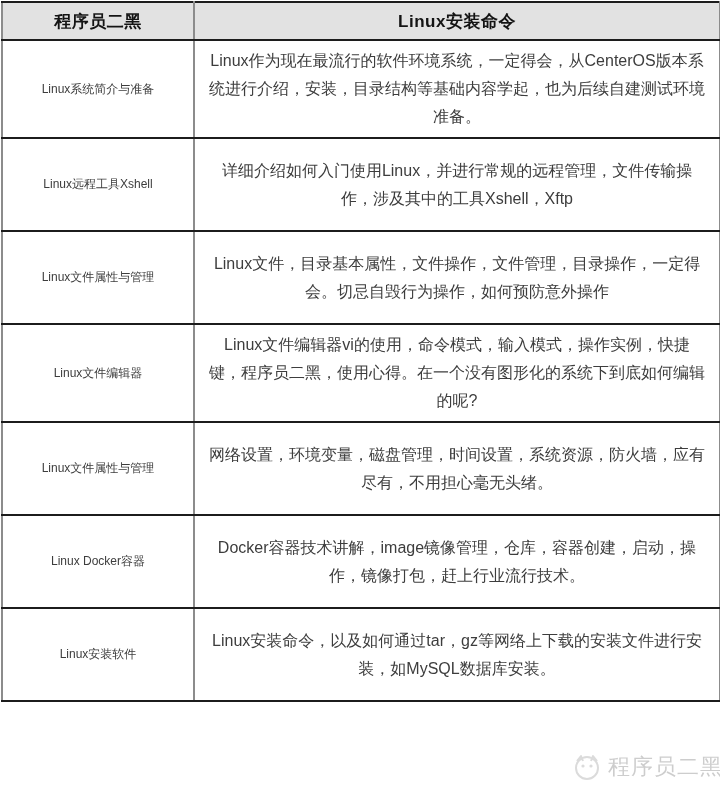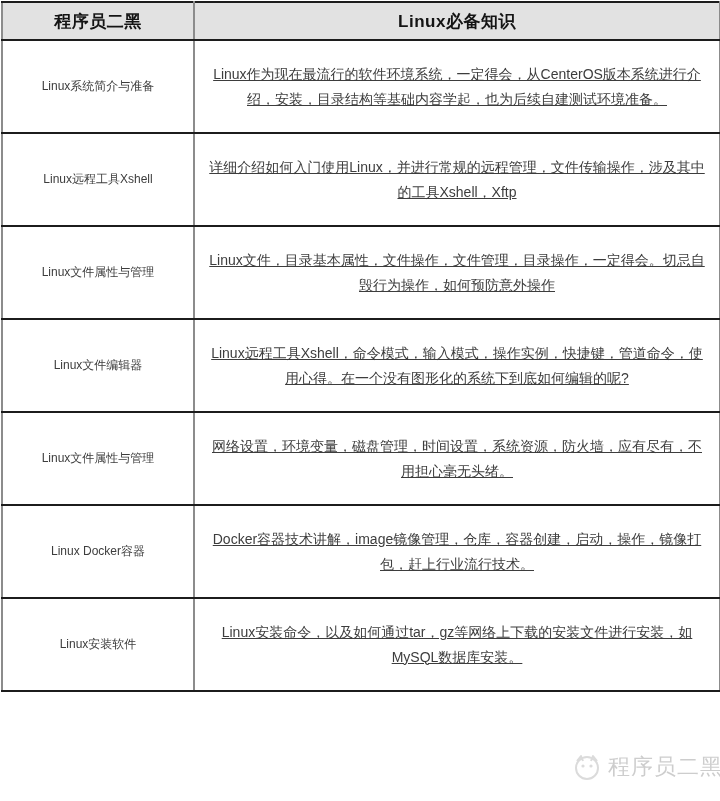--- a/index.html
+++ b/index.html
@@ -41,24 +41,23 @@
     letter-spacing: 0.5px;
   }
   tbody tr { height: 93px; }
   td.topic-cell {
     color: var(--body-text, #3d3d3d);
     font-size: 12px;
     padding: 4px 6px;
   }
   td.desc-cell {
     color: var(--body-text, #3d3d3d);
-    font-size: 14px;
+    font-size: 16px;
     line-height: 1.75;
     padding: 6px 14px;
-    text-decoration: underline;
   }
   .watermark {
     position: absolute;
     left: 572px;
     top: 752px;
     display: flex;
     align-items: center;
     gap: 6px;
     opacity: 0.75;
     pointer-events: none;
@@ -76,39 +75,39 @@
 
 <div class="page">
   <table class="topics">
     <colgroup>
       <col class="c-left">
       <col class="c-right">
     </colgroup>
     <thead>
       <tr class="header-row">
         <th>程序员二黑</th>
-        <th>Linux必备知识</th>
+        <th>Linux安装命令</th>
       </tr>
     </thead>
     <tbody id="table-body">
         <tr>
           <td class="topic-cell">Linux系统简介与准备</td>
           <td class="desc-cell">Linux作为现在最流行的软件环境系统，一定得会，从CenterOS版本系统进行介绍，安装，目录结构等基础内容学起，也为后续自建测试环境准备。</td>
         </tr>
         <tr>
           <td class="topic-cell">Linux远程工具Xshell</td>
           <td class="desc-cell">详细介绍如何入门使用Linux，并进行常规的远程管理，文件传输操作，涉及其中的工具Xshell，Xftp</td>
         </tr>
         <tr>
           <td class="topic-cell">Linux文件属性与管理</td>
           <td class="desc-cell">Linux文件，目录基本属性，文件操作，文件管理，目录操作，一定得会。切忌自毁行为操作，如何预防意外操作</td>
         </tr>
         <tr>
           <td class="topic-cell">Linux文件编辑器</td>
-          <td class="desc-cell">Linux远程工具Xshell，命令模式，输入模式，操作实例，快捷键，管道命令，使用心得。在一个没有图形化的系统下到底如何编辑的呢?</td>
+          <td class="desc-cell">Linux文件编辑器vi的使用，命令模式，输入模式，操作实例，快捷键，程序员二黑，使用心得。在一个没有图形化的系统下到底如何编辑的呢?</td>
         </tr>
         <tr>
           <td class="topic-cell">Linux文件属性与管理</td>
           <td class="desc-cell">网络设置，环境变量，磁盘管理，时间设置，系统资源，防火墙，应有尽有，不用担心毫无头绪。</td>
         </tr>
         <tr>
           <td class="topic-cell">Linux Docker容器</td>
           <td class="desc-cell">Docker容器技术讲解，image镜像管理，仓库，容器创建，启动，操作，镜像打包，赶上行业流行技术。</td>
         </tr>
         <tr>

